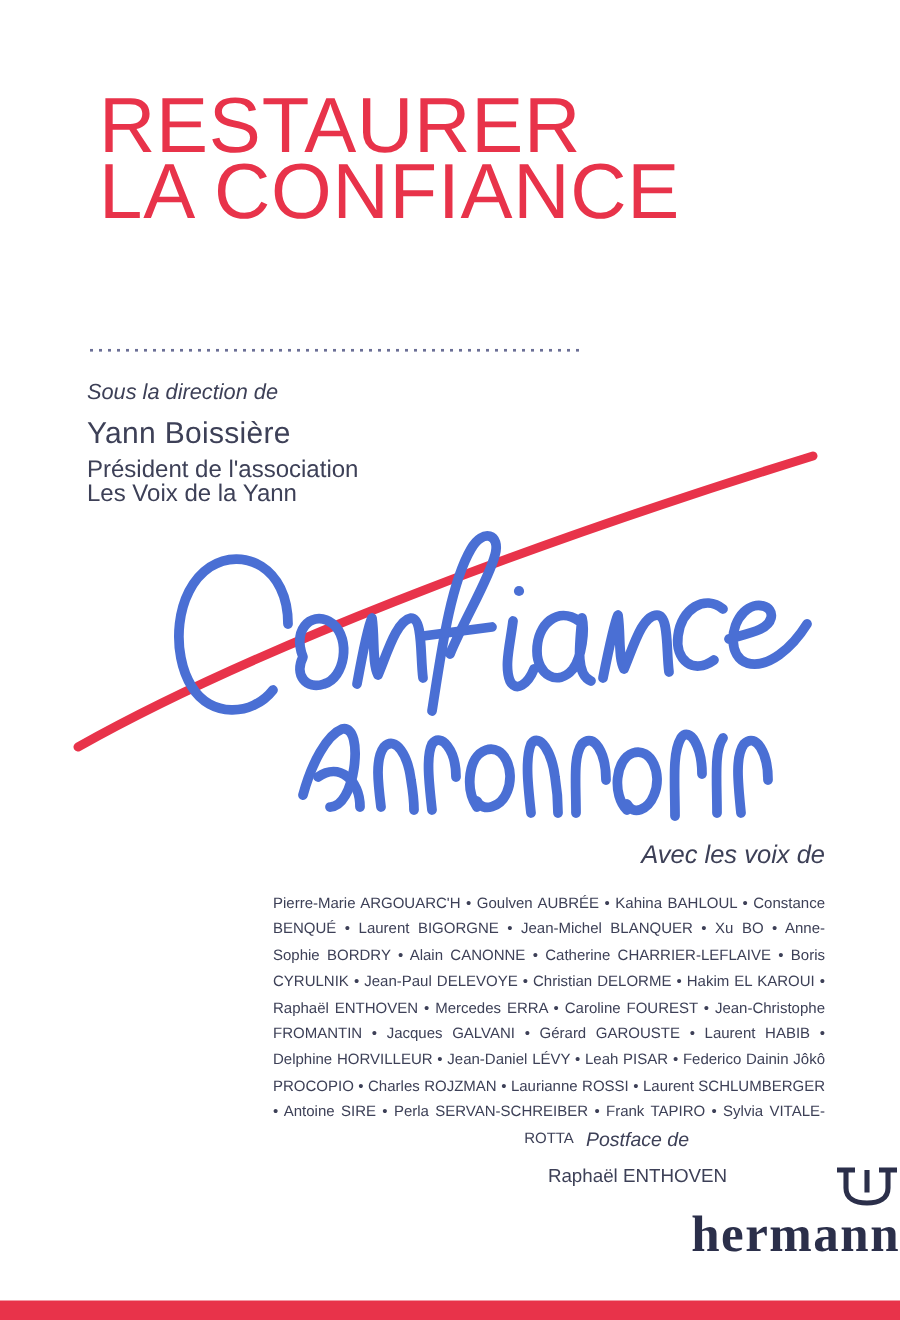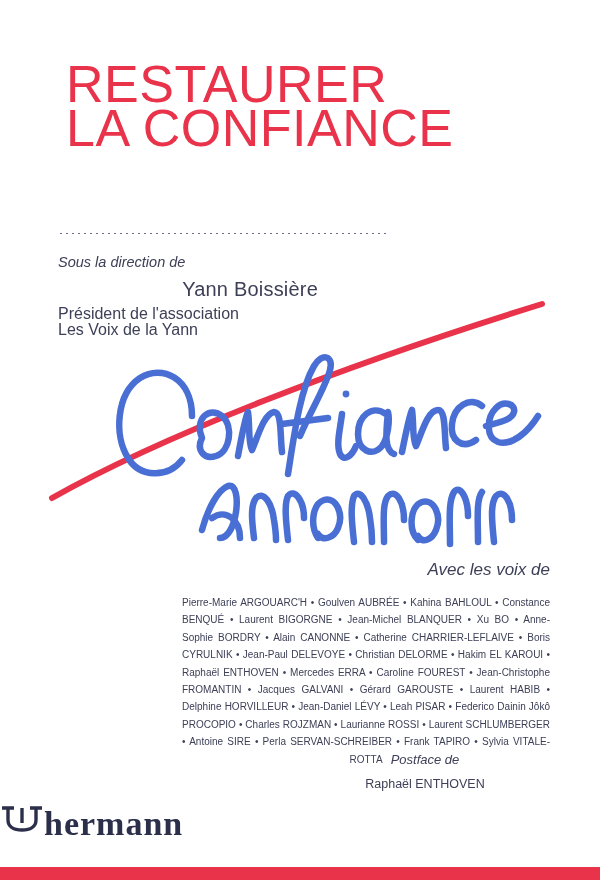--- a/index.html
+++ b/index.html
@@ -56,21 +56,20 @@
     font-style: italic;
     font-size: 14.5px;
     color: #3d4057;
     margin-bottom: 8px;
   }
   .director-name {
     font-size: 20px;
     color: #3d4057;
     letter-spacing: 0.2px;
     margin-bottom: 5px;
-    text-align: right;
   }
   .director-role {
     font-size: 16px;
     line-height: 16px;
     color: #3d4057;
   }
   
   .script-art {
     position: absolute;
     left: 42px;
@@ -124,22 +123,22 @@
     color: #3d4057;
     margin-top: 10px;
   }
   
   .publisher {
     position: absolute;
     left: 0;
     right: 0;
     bottom: 38px;
     display: flex;
-    flex-direction: row;
-    align-items: flex-start;
+    flex-direction: column;
+    align-items: flex-end;
   }
   .publisher-mark {
     width: 44px;
     height: 26px;
     margin-bottom: 2px;
   }
   .publisher-name {
     font-family: "Liberation Serif", serif;
     font-weight: bold;
     font-size: 34px;

